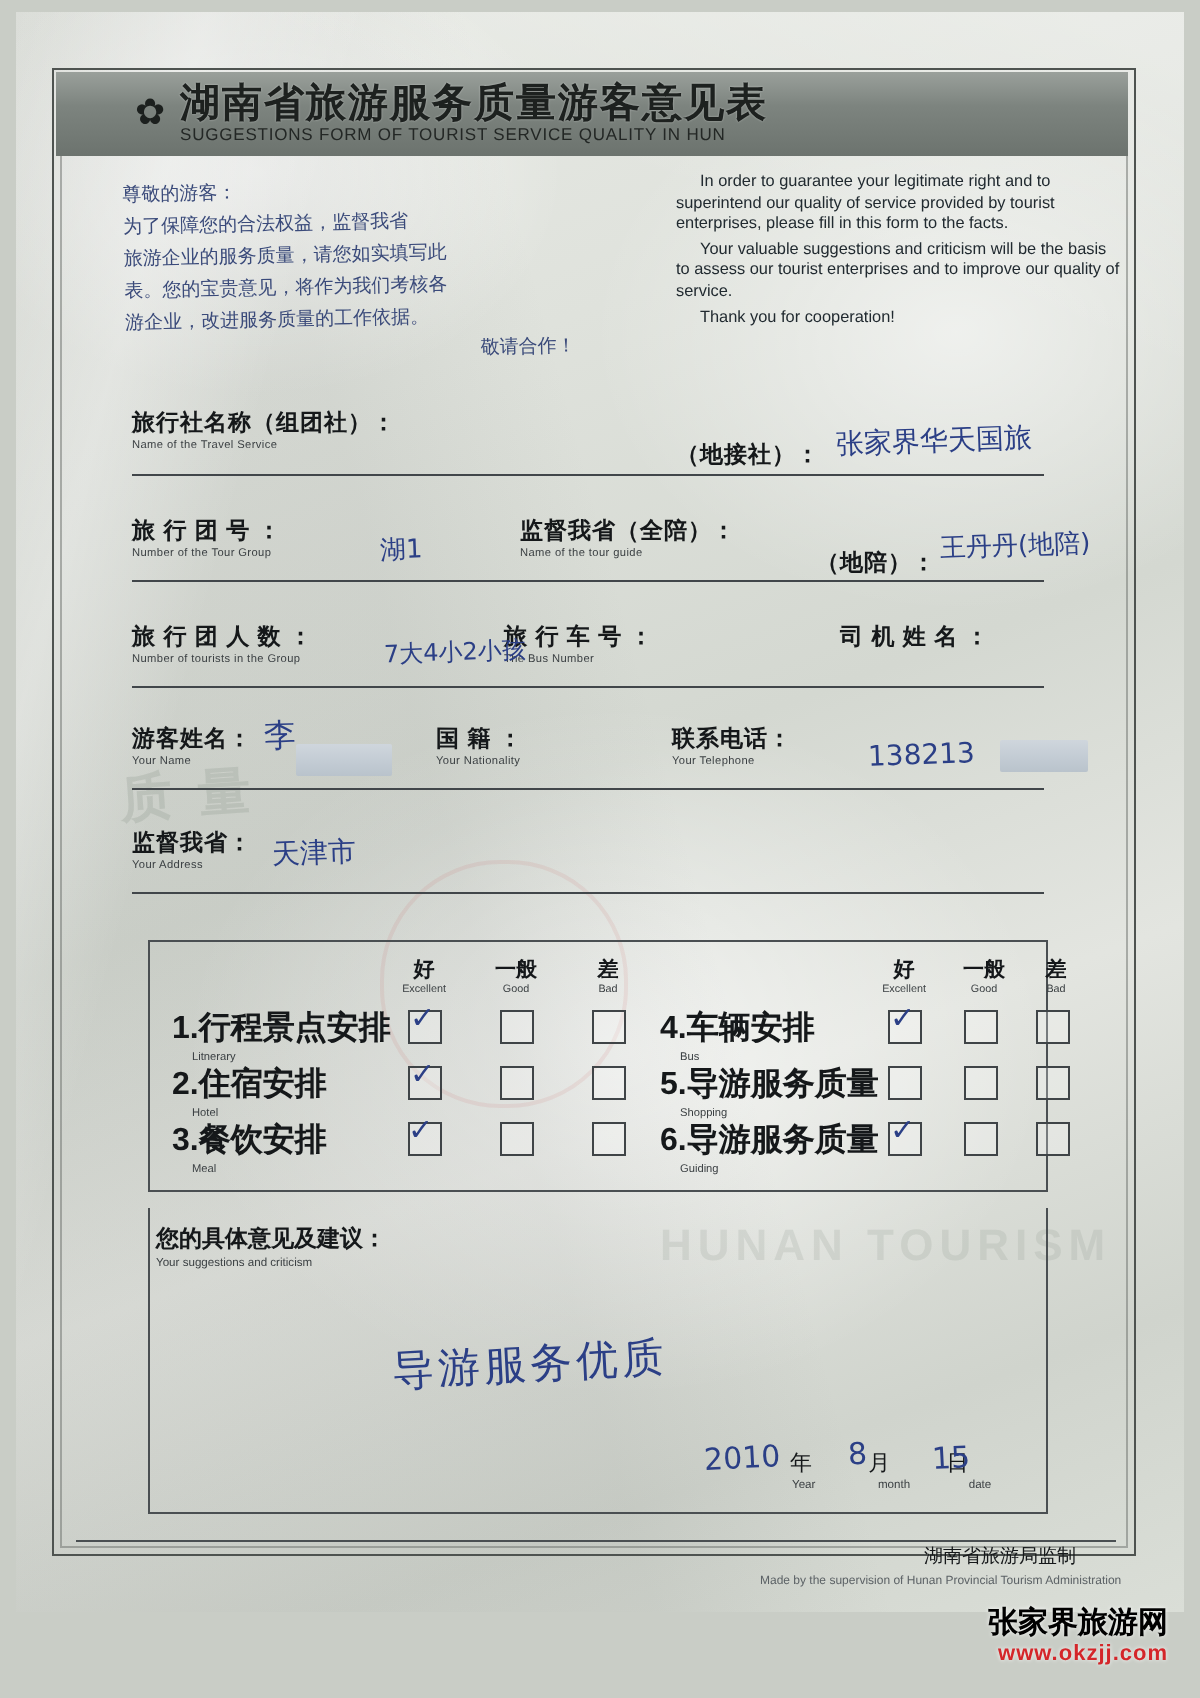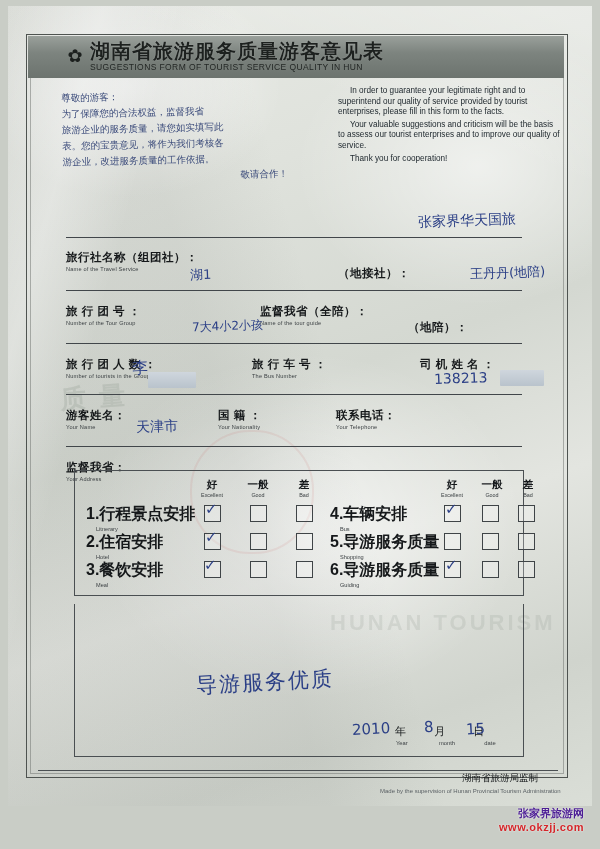--- a/index.html
+++ b/index.html
@@ -100,21 +100,21 @@
   .intro-cn div { white-space: nowrap; }
   .intro-en {
     position: absolute; left: 338px; top: 86px;
     width: 222px;
     font-size: 8.2px; line-height: 10.6px; color: #212a30;
   }
   .intro-en .h { font-weight: normal; }
   .intro-en p { margin: 0 0 2px 0; }
 
   
-  .fl { position: absolute; margin-top: 46px; }
+  .fl { position: absolute; }
   .fl .cn {
     font-size: 11.5px; color: #15181a; font-weight: bold; letter-spacing: .5px; white-space: nowrap;
   }
   .fl .en {
     font-size: 5.6px; color: #3a3f42; letter-spacing: .2px; white-space: nowrap; margin-top: 1px;
   }
   .uline {
     position: absolute;
     border-bottom: 1px solid #41464a;
     height: 0;
@@ -181,21 +181,21 @@
   }
   .footer-rule {
     position:absolute; left:38px; top: 770px; width: 520px; border-bottom: 1px solid #4a4f52;
   }
 
   
   .site {
     position:absolute; right: 16px; bottom: 16px; text-align: right;
   }
   .site .cn {
-    font-size: 11px; font-weight: bold; color: #4c1d95;
+    font-size: 15px; font-weight: bold; color: #000000;
     text-shadow: 0 0 2px rgba(255,255,255,.9);
   }
   .site .url {
     font-size: 11px; font-weight: bold; color: #d4262a; letter-spacing: .5px;
     text-shadow: 0 0 2px rgba(255,255,255,.9);
   }
   .red-stamp {
     position:absolute; left: 190px; top: 430px;
     width: 120px; height: 120px; border-radius: 60px;
     border: 2px solid rgba(200,70,70,0.18);
@@ -376,20 +376,24 @@
   <div class="rowlabel" style="left:330px; top:560px;">
     <div class="cn"><span>6.</span><span>导游服务质量</span></div>
     <div class="en" style="margin-left:10px">Guiding</div>
   </div>
   <div class="box" style="left:444px; top:561px;"></div>
   <div class="box" style="left:482px; top:561px;"></div>
   <div class="box" style="left:518px; top:561px;"></div>
   <div class="tick" style="left:445px; top:556px;">✓</div>
 
   <div class="sugg-box"></div>
+  <div class="sugg-label">
+    <div class="cn">您的具体意见及建议：</div>
+    <div class="en">Your suggestions and criticism</div>
+  </div>
   <div class="sugg-hand">导游服务优质</div>
 
   <div class="dateline">
     <span>年</span>
     <span style="display:inline-block;width:22px"></span>
     <span>月</span>
     <span style="display:inline-block;width:22px"></span>
     <span>日</span>
   </div>
   <div style="position:absolute; left:396px; top:740px; font-size:5.8px; color:#3a3f42;">

